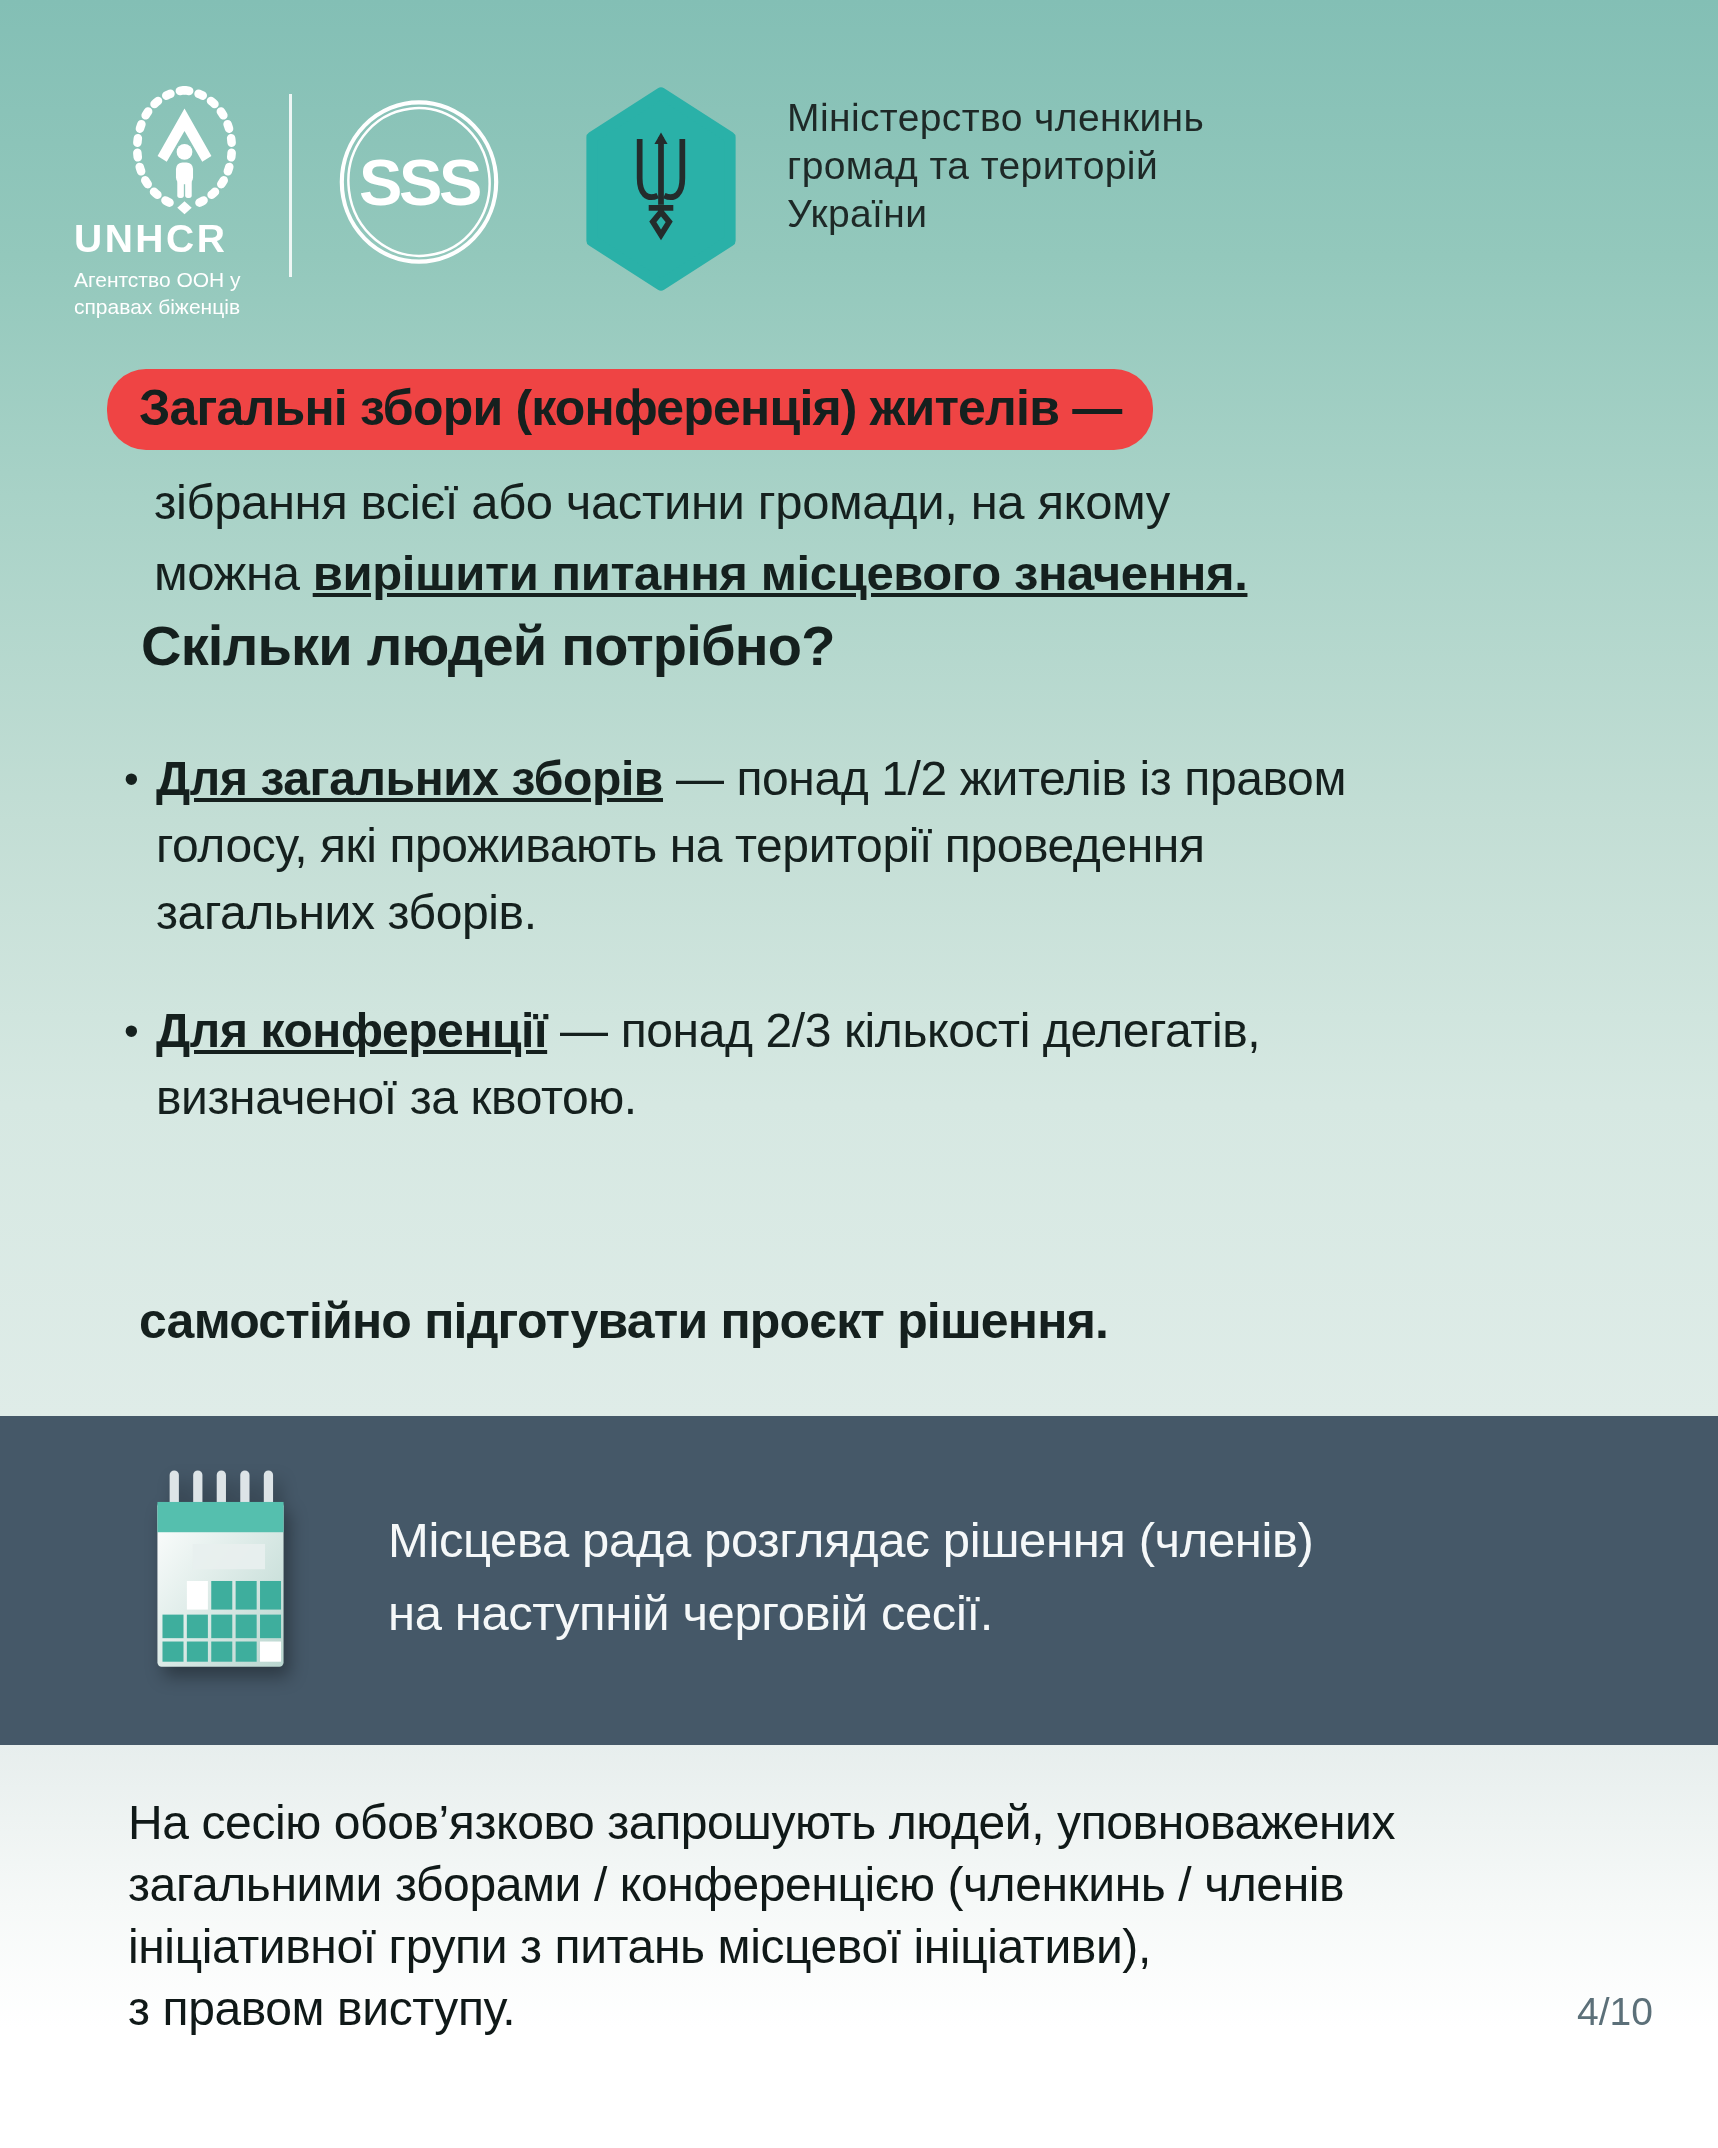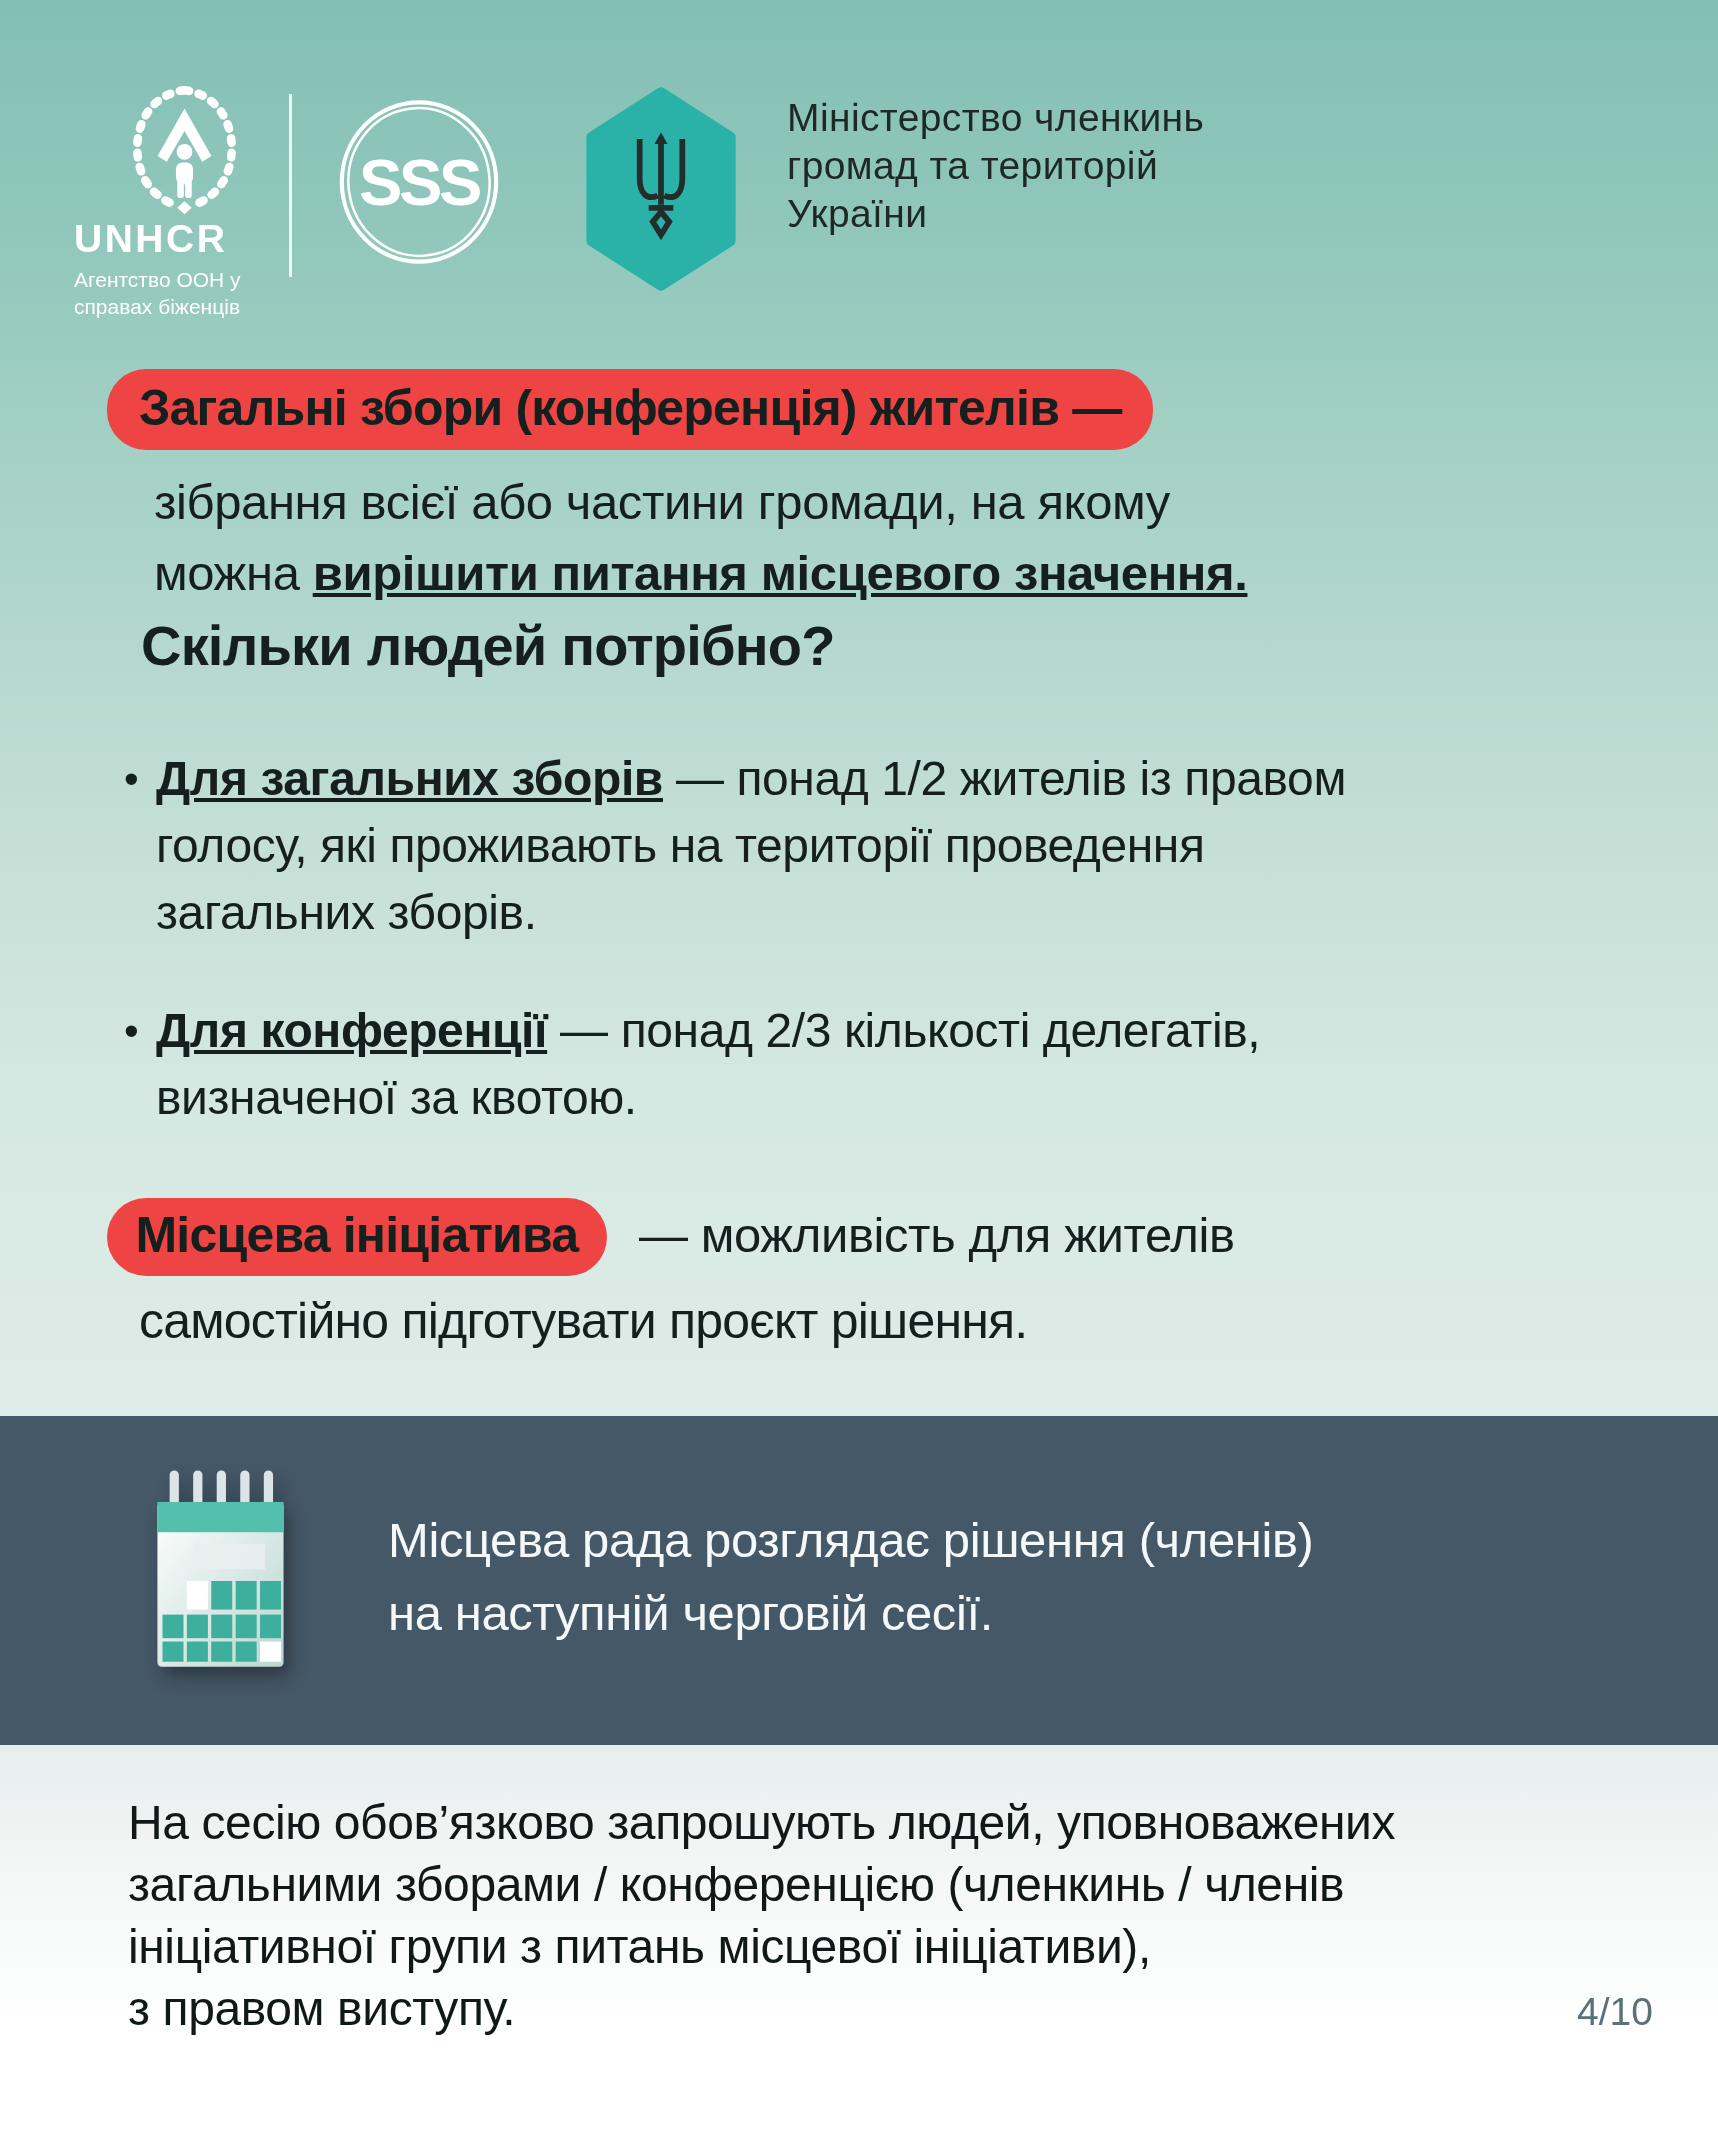--- a/index.html
+++ b/index.html
@@ -44,21 +44,21 @@
   .para1{position:absolute;left:154px;top:467px;font-size:49px;line-height:71px;letter-spacing:-0.4px;}
   .b{font-weight:bold;text-decoration:underline;}
   .heading2{position:absolute;left:141px;top:613px;font-size:56px;font-weight:bold;letter-spacing:-0.8px;}
   .bullet{position:absolute;display:flex;font-size:48px;line-height:67px;letter-spacing:-0.4px;}
   .bullet .dot{width:32px;font-size:42px;}
   .bullet1{left:124px;top:745px;}
   .bullet2{left:124px;top:997px;}
   .init-row{position:absolute;left:107px;top:1198px;font-size:49px;white-space:nowrap;}
   .init-row .hl{padding:8.4px 28.5px 11.7px;font-size:50px;font-weight:bold;letter-spacing:-0.8px;}
   .init-rest{margin-left:18.5px;letter-spacing:-0.4px;}
-  .init-line2{position:absolute;left:139px;top:1292px;font-size:50px;font-weight:normal;letter-spacing:-0.8px;}
+  .init-line2{position:absolute;left:139px;top:1292px;font-size:50px;font-weight:bold;letter-spacing:-0.8px;}
   
   .calendar{position:absolute;left:149px;top:1470px;filter:drop-shadow(6.7px 10px 8.4px rgba(0,0,0,.35));}
   .band-text{position:absolute;left:388px;top:1504px;color:#f5f8f9;font-size:49px;line-height:73px;letter-spacing:-0.4px;}
   
   .footer-para{position:absolute;left:128px;top:1792px;font-size:48px;line-height:62px;letter-spacing:-0.4px;color:#101918;}
   .page-indicator{position:absolute;right:65px;top:1990px;font-size:39px;color:#5c7079;}
 </style>
 </head>
 <body>
 
@@ -149,24 +149,20 @@
     <span class="dot">•</span>
     <span>
       <div>
         <span class="b">Для конференції</span>
         <span>— понад 2/3 кількості делегатів,</span>
       </div>
       <div>визначеної за квотою.</div>
     </span>
   </div>
 
-  <div class="init-row">
-    <span class="hl">Місцева ініціатива</span>
-    <span class="init-rest">—  можливість для жителів</span>
-  </div>
   <div class="init-line2">самостійно підготувати проєкт рішення.</div>
 
   <div class="calendar">
     <svg width="143" height="206" viewBox="0 0 170 245">
       <defs>
         <linearGradient id="calGrad" x1="0" y1="0" x2="1" y2="1">
           <stop offset="0" stop-color="#ffffff"></stop>
           <stop offset="1" stop-color="#b9d6cf"></stop>
         </linearGradient>
       </defs>

